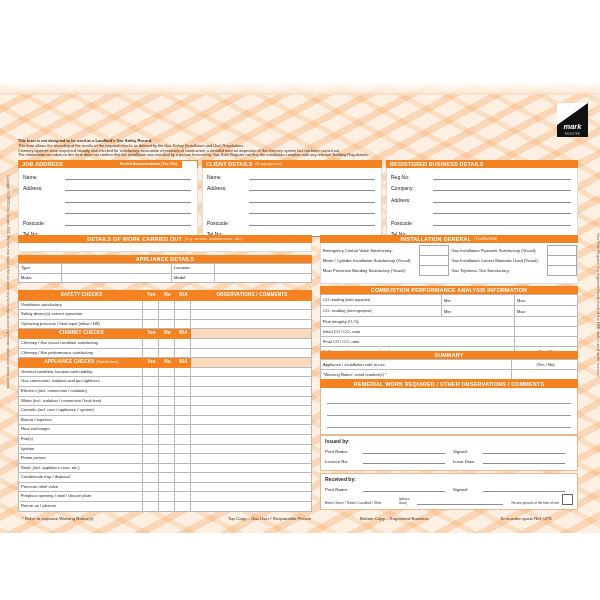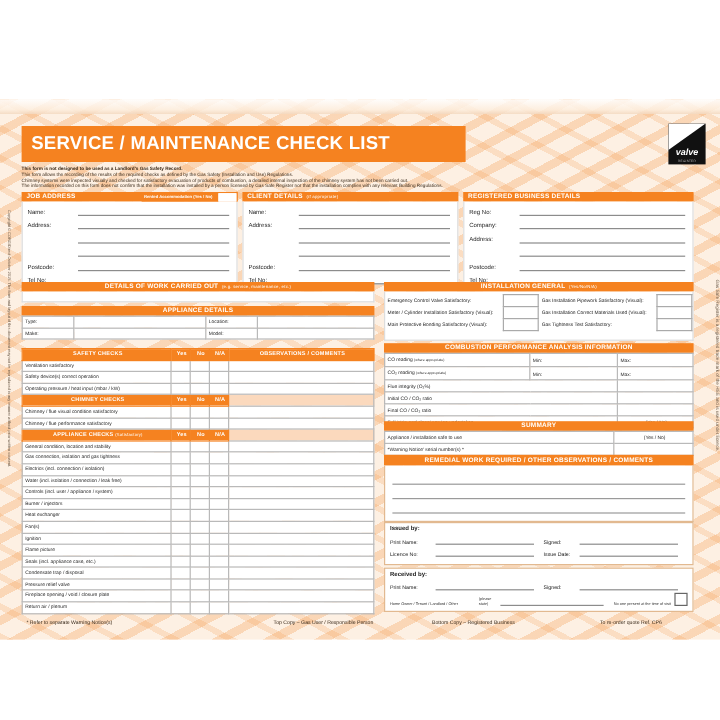--- a/index.html
+++ b/index.html
@@ -145,28 +145,25 @@
     font-size:4.3px;color:#3a2a1a;
   }
   .foot span{position:absolute;white-space:nowrap;}
 </style>
 </head>
 <body>
 
 <div id="paper">
   <div id="sheen"></div>
 
-  <div class="hdrbar">
-    <div class="t">SERVICE / MAINTENANCE CHECK LIST</div>
-  </div>
 
 
   <div class="gslogo">
     <div class="tri"></div>
-    <div class="txt">valve</div>
+    <div class="txt">mark</div>
     <div class="sub">REGISTER</div>
   </div>
 
   <div class="disc">
     <div><b>This form is not designed to be used as a Landlord's Gas Safety Record.</b></div>
     <div>This form allows the recording of the results of the required checks as defined by the Gas Safety (Installation and Use) Regulations.</div>
     <div>Chimney systems were inspected visually and checked for satisfactory evacuation of products of combustion, a detailed internal inspection of the chimney system has not been carried out.</div>
     <div>The information recorded on this form does not confirm that the installation was installed by a person licensed by Gas Safe Register nor that the installation complies with any relevant Building Regulations.</div>
   </div>
 

